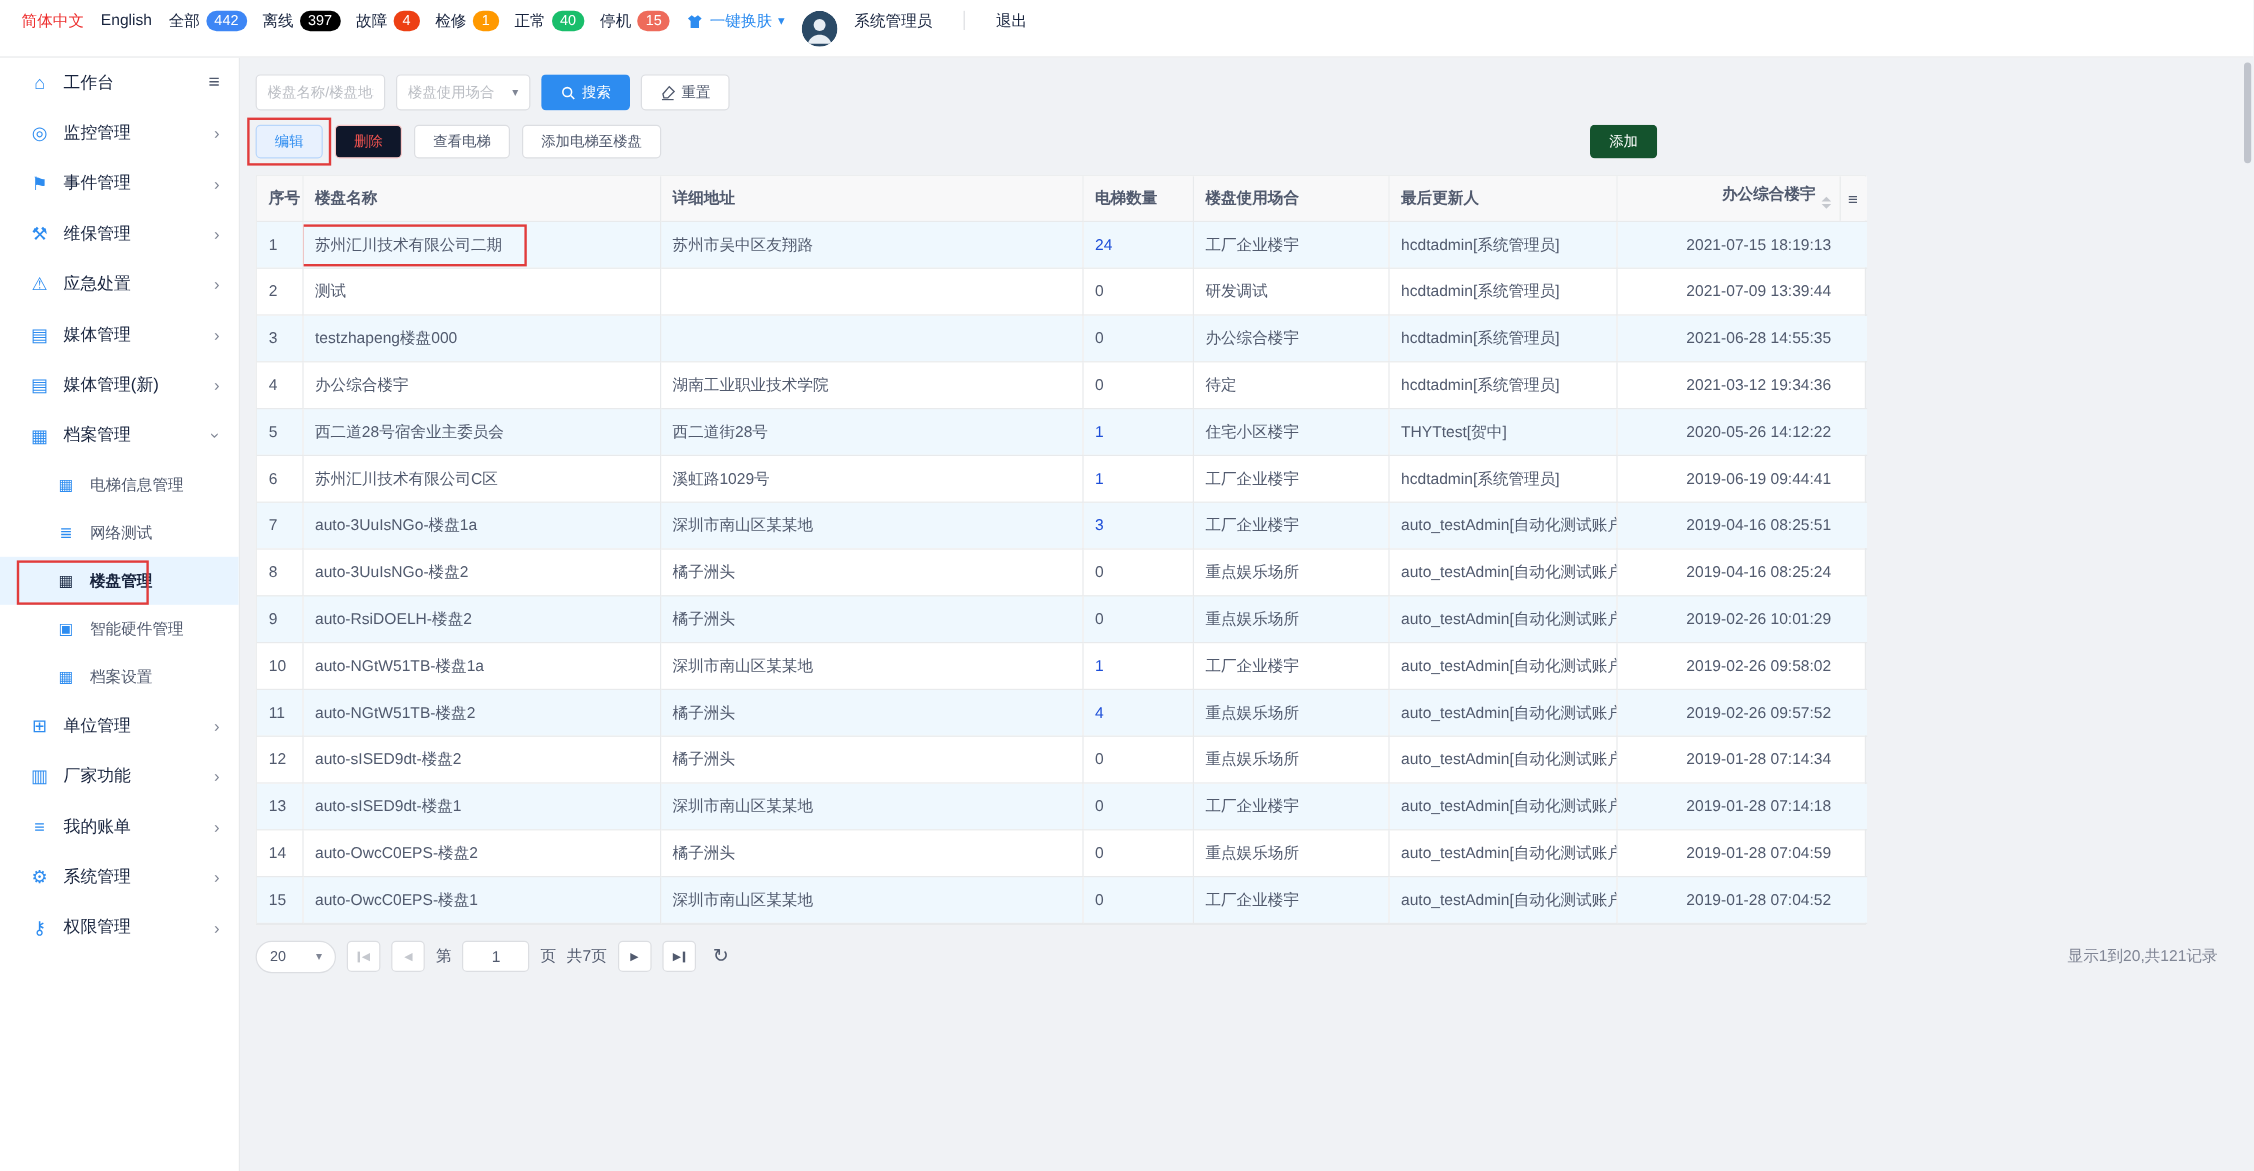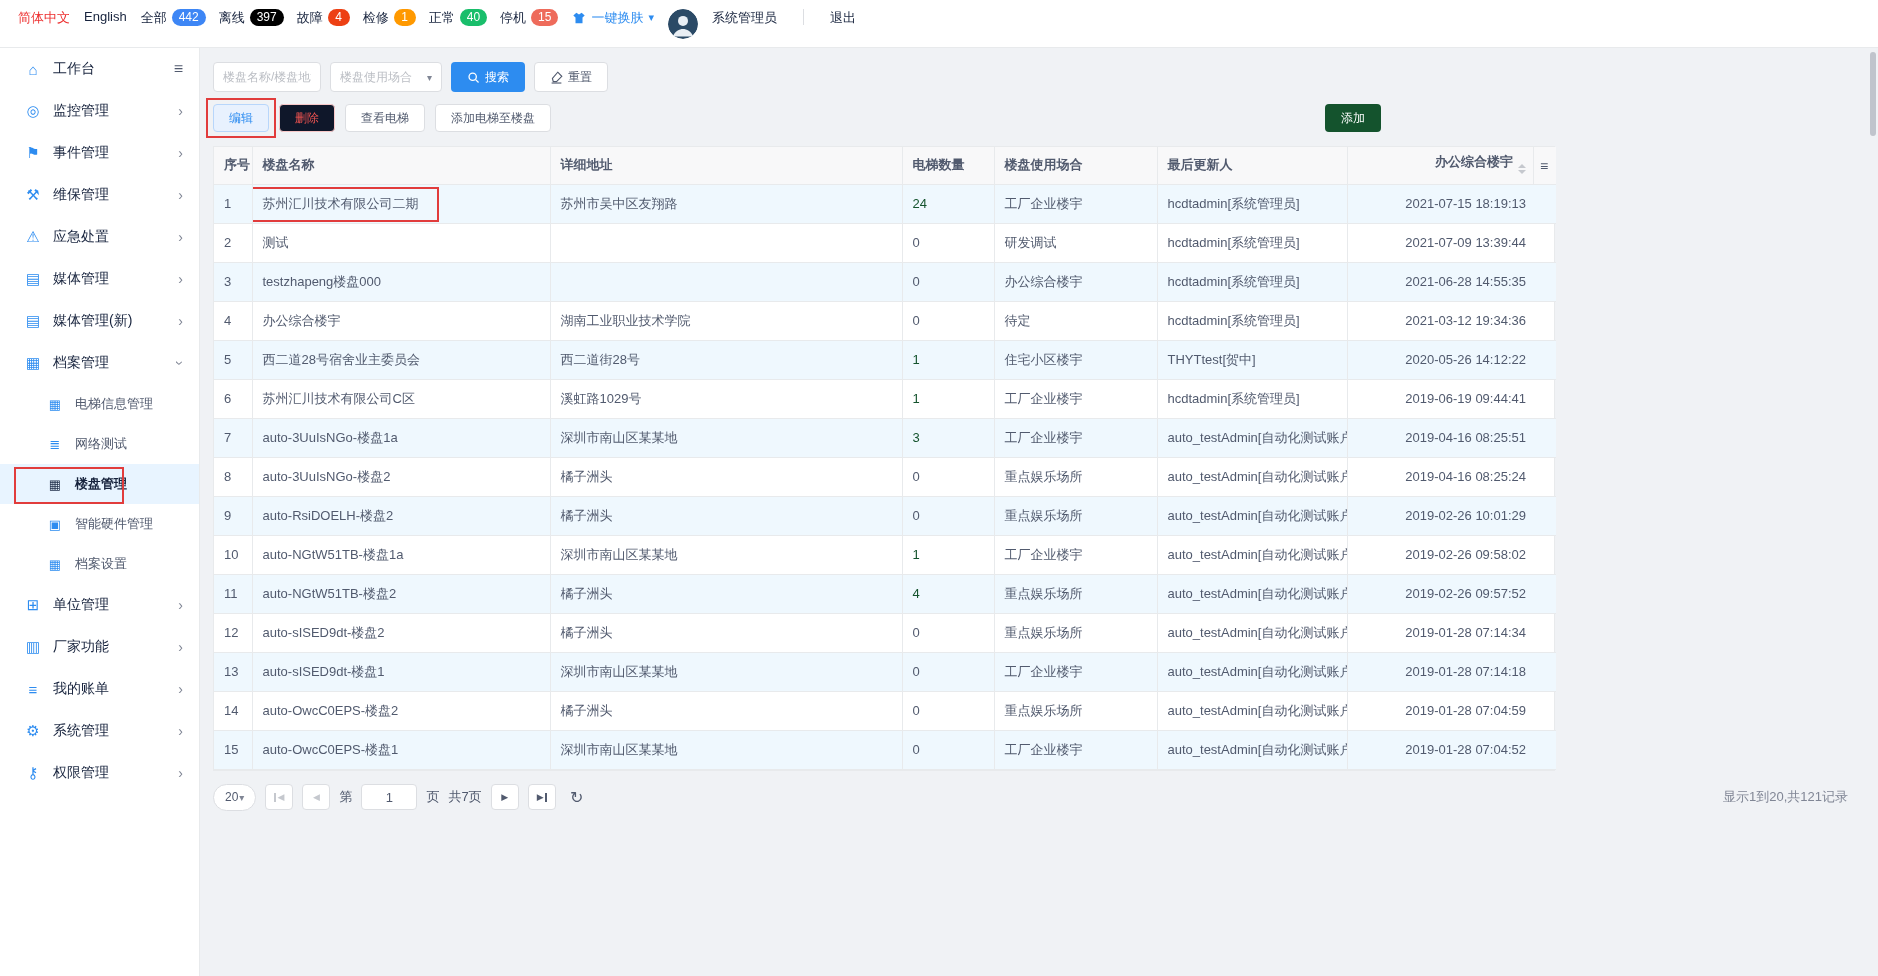--- a/index.html
+++ b/index.html
@@ -92,39 +92,39 @@
     padding:0 10px; border-bottom:1px solid #e8eaec; border-right:1px solid #e8eaec;
     overflow:hidden; white-space:nowrap;
   }
   td{
     height:39px; padding:0 10px; border-bottom:1px solid #e8eaec; border-right:1px solid #e8eaec;
     overflow:hidden; white-space:nowrap;
   }
   th:last-child, td:last-child{ border-right:none; }
   tbody tr:nth-child(odd){ background:#eff8fe; }
   .c-time, .col-time{ text-align:right; padding-right:30px; }
-  .link{ color:#14532d; cursor:pointer; }
+  .link{ color:#1d4ed8; cursor:pointer; }
   .sort{ display:inline-flex; flex-direction:column; margin-left:5px; vertical-align:-2px; }
   .sort i{ width:0; height:0; border:4px solid transparent; display:block; }
   .sort .up{ border-bottom-color:#c5c8ce; margin-bottom:2px; }
   .sort .down{ border-top-color:#c5c8ce; }
   .c-name span.ann{ position:relative; display:inline-block; }
   .c-name span.ann::after{
     content:""; position:absolute; left:-12px; top:-8px; width:184px; height:31px;
     border:2px solid #e13c3c; pointer-events:none;
   }
   .tbl-settings{
     position:absolute; top:0; right:0; width:21px; height:37px; border-left:1px solid #e8eaec;
     background:#f8f8f9; display:flex; align-items:center; justify-content:center;
     font-size:14px; color:#515a6e; cursor:pointer;
   }
   
   .pager{ display:flex; align-items:center; gap:9px; margin-top:13px; font-size:13px; color:#515a6e; }
   .size-select{
-    display:inline-flex; align-items:center; gap:1px; height:27px; padding:0 11px;
+    display:inline-flex; align-items:center; gap:25px; height:27px; padding:0 11px;
     border:1px solid #dcdee2; border-radius:14px; background:#fff; font-size:12px; cursor:pointer;
   }
   .size-select .caret{ font-size:10px; color:#808695; }
   .pg-btn{
     display:inline-flex; align-items:center; justify-content:center; gap:1px;
     width:28px; height:26px; border:1px solid #dcdee2; border-radius:4px; background:#fff;
     color:#515a6e; font-size:9px; cursor:pointer; font-family:inherit;
   }
   .pg-btn.disabled{ color:#c5c8ce; cursor:default; }
   .pg-bar{ display:inline-block; width:2px; height:9px; background:currentColor; }

